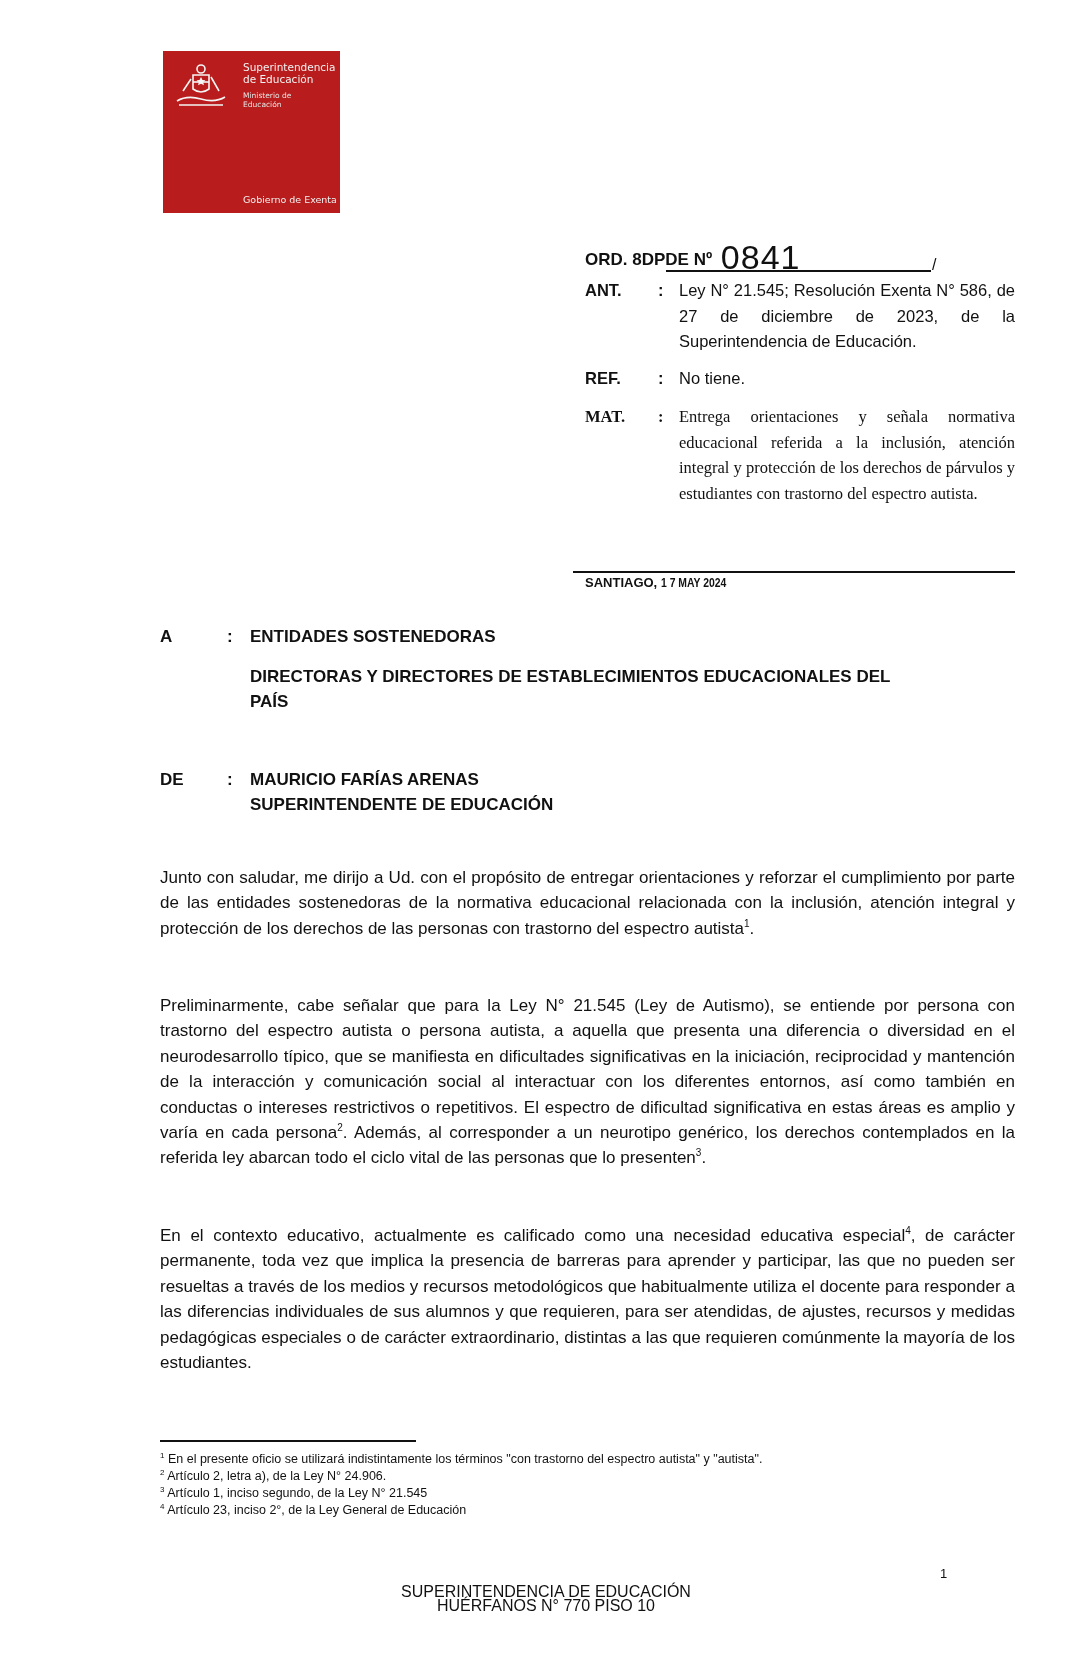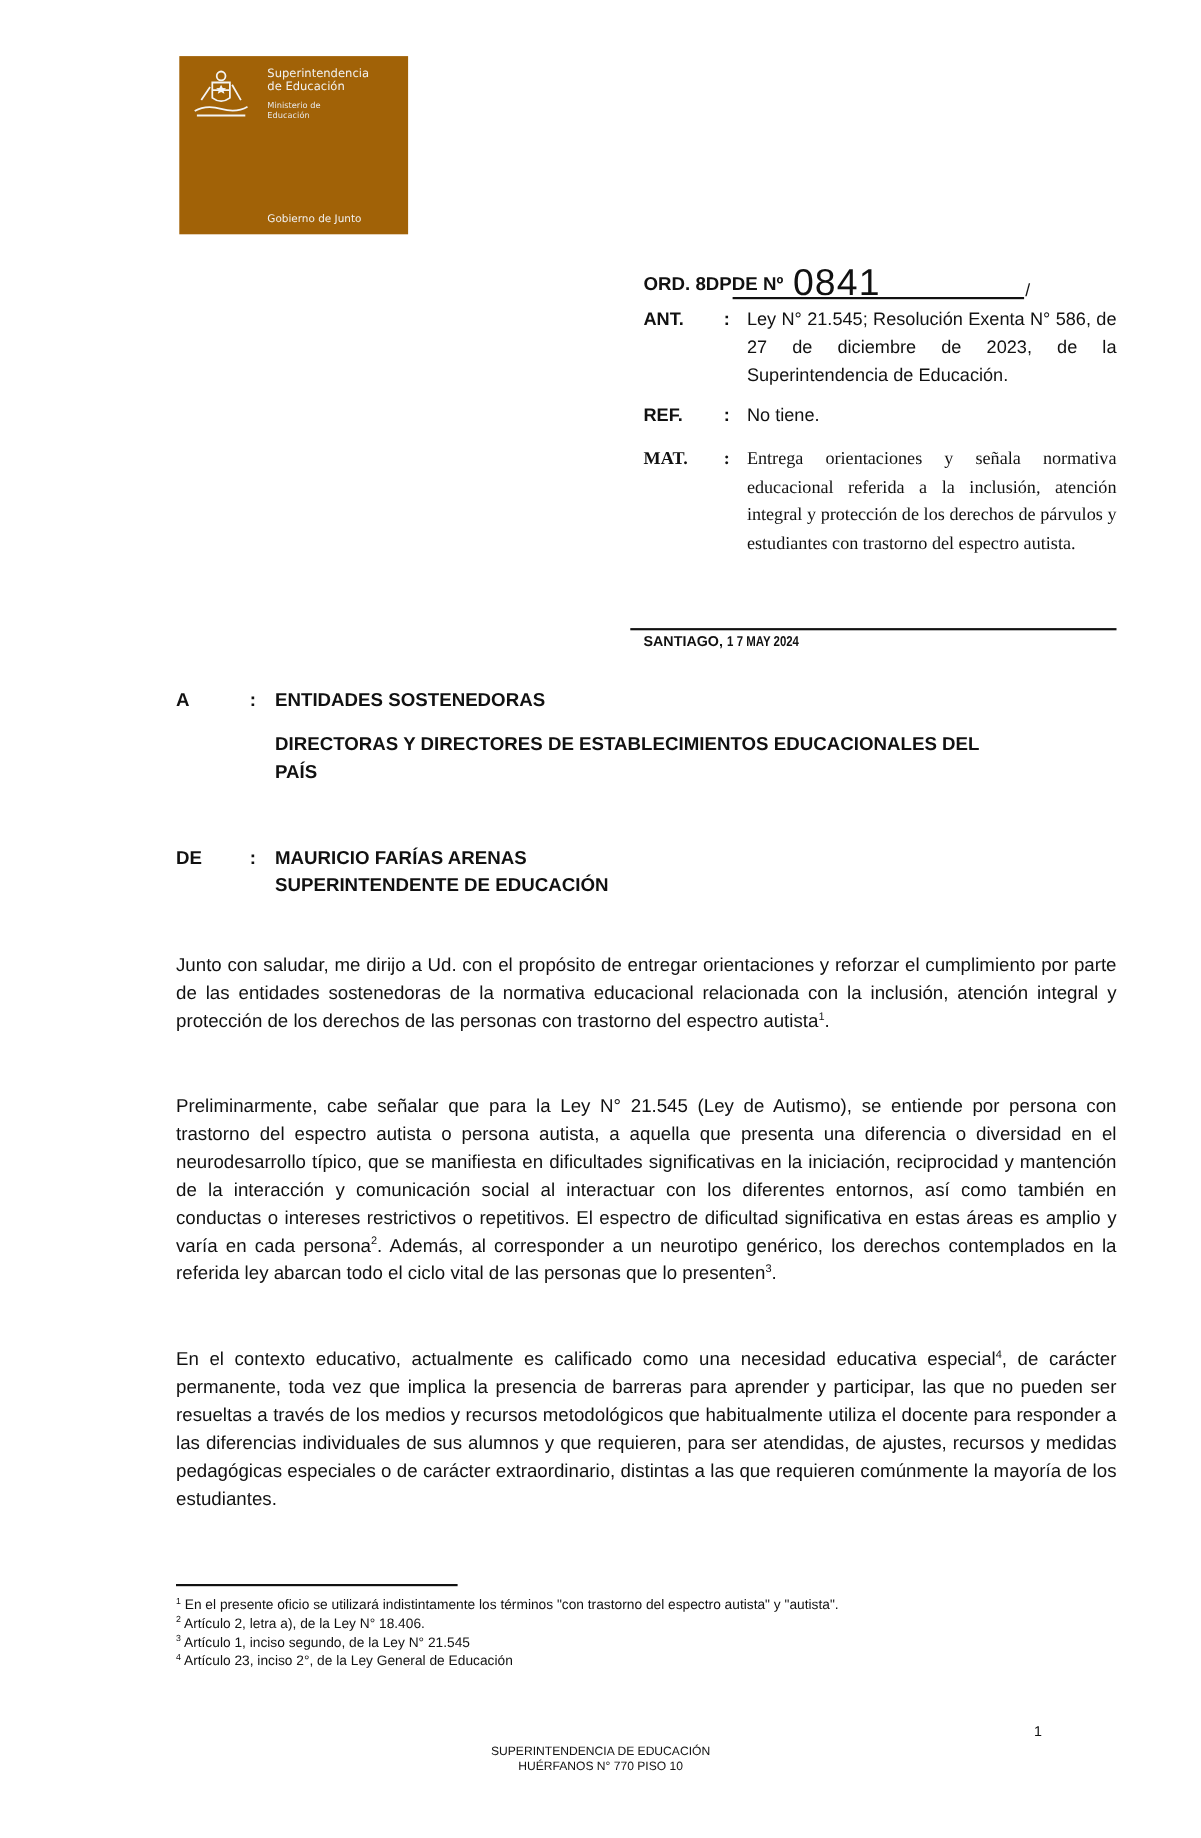--- a/index.html
+++ b/index.html
@@ -1,20 +1,20 @@
 <!DOCTYPE html>
 <html><head>
 <meta charset="utf-8">
 <style>
   html,body{margin:0;padding:0;background:#ffffff;}
   body{width:1092px;height:1671px;position:relative;overflow:hidden;color:#111;
        font-family:"Liberation Sans", sans-serif;}
   .abs{position:absolute;}
   
-  .logo{left:163px;top:51px;width:208px;height:162px;background:#a16207;text-decoration:underline;}
+  .logo{left:163px;top:51px;width:177px;height:162px;background:#b91c1c;text-decoration:underline;}
   .logo .crest{position:absolute;left:10px;top:10px;width:56px;height:48px;}
   .logo .t1{position:absolute;left:80px;top:10px;color:#f2f2f2;font-size:10.5px;line-height:12px;font-family:"DejaVu Sans", sans-serif;}
   .logo .t2{position:absolute;left:80px;top:40px;color:#e6e6e6;font-size:7.5px;line-height:9px;font-family:"DejaVu Sans", sans-serif;}
   .logo .t3{position:absolute;left:80px;top:143px;color:#f2f2f2;font-size:9.5px;font-family:"DejaVu Sans", sans-serif;}
   
   .ord{left:585px;top:238px;font-weight:bold;font-size:17px;}
   .ord .num{display:inline-block;font-weight:normal;font-size:34px;letter-spacing:1px;margin-left:4px;vertical-align:-4px;}
   .ord-line{left:666px;top:270px;width:265px;height:2px;background:#111;}
   .ord-slash{left:932px;top:256px;font-size:16px;}
   .meta{left:585px;width:430px;font-size:16.5px;line-height:25.5px;}
@@ -30,21 +30,21 @@
   .rcp .c{position:absolute;left:67px;}
   .rcp .v{position:absolute;left:90px;width:780px;}
   
   .para{left:160px;width:855px;font-size:17px;line-height:25.4px;text-align:justify;}
   sup{font-size:10px;line-height:0;}
   
   .fn-rule{left:160px;top:1440px;width:256px;height:2px;background:#111;}
   .fns{left:160px;top:1451px;font-size:12.5px;line-height:17px;}
   .fns sup{font-size:8px;}
   .pgnum{left:940px;top:1566px;font-size:13px;}
-  .footer{left:0;width:1092px;top:1585px;text-align:center;font-size:11px;line-height:14px;}
+  .footer{left:0;width:1092px;top:1585px;text-align:center;font-size:16px;line-height:14px;}
 </style>
 </head>
 <body>
 
 <div class="abs logo">
   <svg class="crest" viewBox="0 0 56 48">
     <g fill="none" stroke="#f4f4f4" stroke-width="1.6">
       <path d="M20 14 h16 v14 q-8 6 -16 0 z"></path>
       <line x1="20" y1="21" x2="36" y2="21"></line>
       <circle cx="28" cy="8" r="4"></circle>
@@ -55,21 +55,21 @@
     <path d="M28 16 l1.5 3 3 .3 -2.3 2 .8 3 -3 -1.6 -3 1.6 .8 -3 -2.3 -2 3 -.3z" fill="#f4f4f4"></path>
   </svg>
   <div class="t1">
     <div>Superintendencia</div>
     <div>de Educación</div>
   </div>
   <div class="t2">
     <div>Ministerio de</div>
     <div>Educación</div>
   </div>
-  <div class="t3">Gobierno de Junto</div>
+  <div class="t3">Gobierno de Exenta</div>
 </div>
 
 <div class="abs ord">
   <span>ORD. 8DPDE Nº</span>
   <span class="num">0841</span>
 </div>
 <div class="abs ord-line"></div>
 <div class="abs ord-slash">/</div>
 
 <div class="abs meta" style="top:278px;height:78px;">
@@ -112,21 +112,21 @@
 
 <div class="abs para" style="top:865px;"><span>Junto con saludar, me dirijo a Ud. con el propósito de entregar orientaciones y reforzar el cumplimiento por parte de las entidades sostenedoras de la normativa educacional relacionada con la inclusión, atención integral y protección de los derechos de las personas con trastorno del espectro autista</span><sup>1</sup><span>.</span></div>
 
 <div class="abs para" style="top:993px;"><span>Preliminarmente, cabe señalar que para la Ley N° 21.545 (Ley de Autismo), se entiende por persona con trastorno del espectro autista o persona autista, a aquella que presenta una diferencia o diversidad en el neurodesarrollo típico, que se manifiesta en dificultades significativas en la iniciación, reciprocidad y mantención de la interacción y comunicación social al interactuar con los diferentes entornos, así como también en conductas o intereses restrictivos o repetitivos. El espectro de dificultad significativa en estas áreas es amplio y varía en cada persona</span><sup>2</sup><span>. Además, al corresponder a un neurotipo genérico, los derechos contemplados en la referida ley abarcan todo el ciclo vital de las personas que lo presenten</span><sup>3</sup><span>.</span></div>
 
 <div class="abs para" style="top:1223px;"><span>En el contexto educativo, actualmente es calificado como una necesidad educativa especial</span><sup>4</sup><span>, de carácter permanente, toda vez que implica la presencia de barreras para aprender y participar, las que no pueden ser resueltas a través de los medios y recursos metodológicos que habitualmente utiliza el docente para responder a las diferencias individuales de sus alumnos y que requieren, para ser atendidas, de ajustes, recursos y medidas pedagógicas especiales o de carácter extraordinario, distintas a las que requieren comúnmente la mayoría de los estudiantes.</span></div>
 
 <div class="abs fn-rule"></div>
 <div class="abs fns">
   <div><sup>1</sup> <span>En el presente oficio se utilizará indistintamente los términos "con trastorno del espectro autista" y "autista".</span></div>
-  <div><sup>2</sup> <span>Artículo 2, letra a), de la Ley N° 18.406.</span></div>
+  <div><sup>2</sup> <span>Artículo 2, letra a), de la Ley N° 24.906.</span></div>
   <div><sup>3</sup> <span>Artículo 1, inciso segundo, de la Ley N° 21.545</span></div>
   <div><sup>4</sup> <span>Artículo 23, inciso 2°, de la Ley General de Educación</span></div>
 </div>
 
 <div class="abs pgnum">1</div>
 
 <div class="abs footer">
   <div>SUPERINTENDENCIA DE EDUCACIÓN</div>
   <div>HUÉRFANOS N° 770 PISO 10</div>
 </div>

